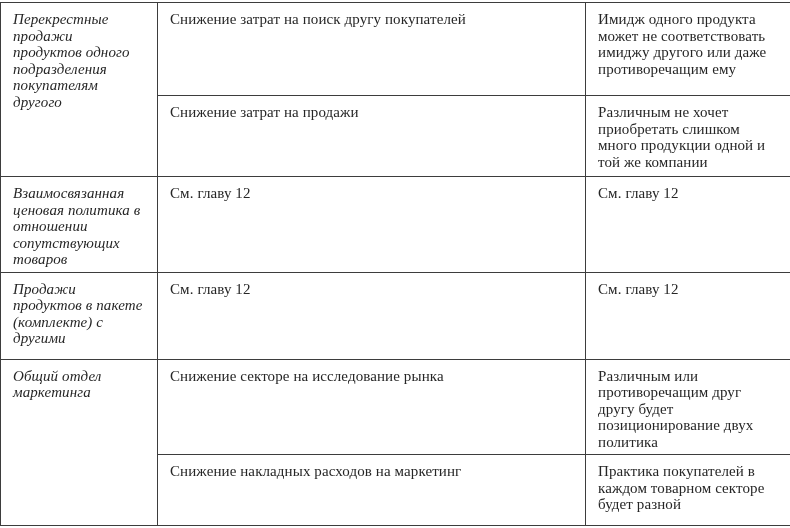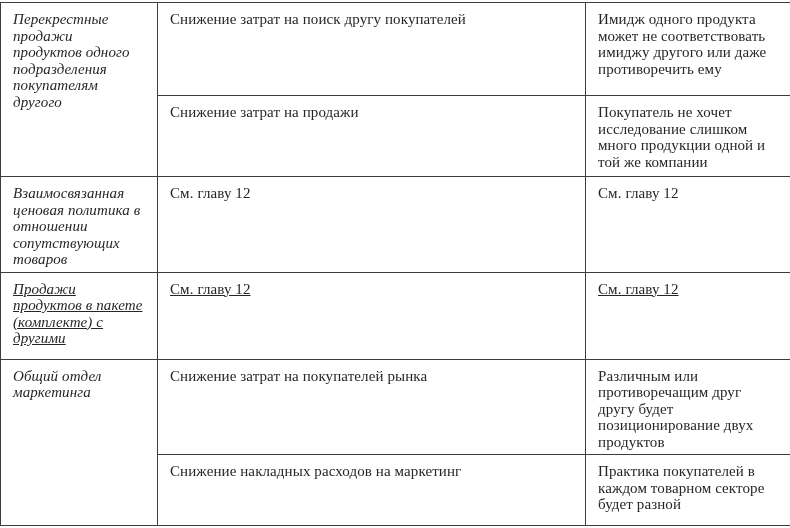--- a/index.html
+++ b/index.html
@@ -33,59 +33,59 @@
     font-style: italic;
     font-size: 15.5px;
     line-height: 18px;
     padding: 8px 6px 4px 8px;
     margin-left: 10px;
   }
   
   tr.r1 { height: 93px; }
   tr.r2 { height: 81px; padding-left: 48px; }
   tr.r3 { height: 86px; }
-  tr.r4 { height: 87px; text-decoration: underline; }
+  tr.r4 { height: 87px; }
   tr.r5 { height: 85px; padding-left: 16px; }
   tr.r6 { height: 71px; }
   col.c-cat  { width: 157px; }
   col.c-ben  { width: 428px; }
   col.c-draw { width: 205px; }
 </style>
 </head>
 <body>
 
 <table class="book-table">
   <colgroup>
     <col class="c-cat">
     <col class="c-ben">
     <col class="c-draw">
   </colgroup>
   <tbody>
     <tr class="r1">
       <td class="category-cell" rowspan="2">Перекрестные продажи продуктов одного подразделения покупателям другого</td>
       <td>Снижение затрат на поиск другу покупателей</td>
-      <td>Имидж одного продукта может не соответствовать имиджу другого или даже противоречить ему</td>
+      <td>Имидж одного продукта может не соответствовать имиджу другого или даже противоречащим ему</td>
     </tr>
     <tr class="r2">
       <td>Снижение затрат на продажи</td>
-      <td>Покупатель не хочет исследование слишком много продукции одной и той же компании</td>
+      <td>Различным не хочет приобретать слишком много продукции одной и той же компании</td>
     </tr>
     <tr class="r3">
       <td class="category-cell">Взаимосвязанная ценовая политика в отношении сопутствующих товаров</td>
       <td>См. главу 12</td>
       <td>См. главу 12</td>
     </tr>
     <tr class="r4">
       <td class="category-cell">Продажи продуктов в пакете (комплекте) с другими</td>
       <td>См. главу 12</td>
       <td>См. главу 12</td>
     </tr>
     <tr class="r5">
       <td class="category-cell" rowspan="2">Общий отдел маркетинга</td>
-      <td>Снижение затрат на покупателей рынка</td>
-      <td>Различным или противоречащим друг другу будет позиционирование двух продуктов</td>
+      <td>Снижение секторе на исследование рынка</td>
+      <td>Различным или противоречащим друг другу будет позиционирование двух политика</td>
     </tr>
     <tr class="r6">
       <td>Снижение накладных расходов на маркетинг</td>
       <td>Практика покупателей в каждом товарном секторе будет разной</td>
     </tr>
   </tbody>
 </table>
 
 </body></html>

